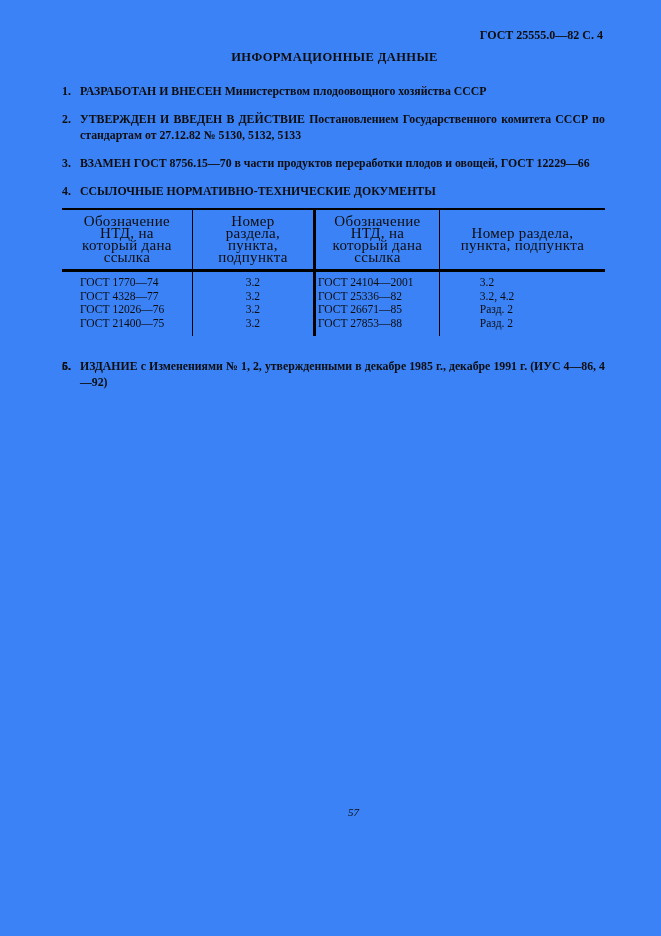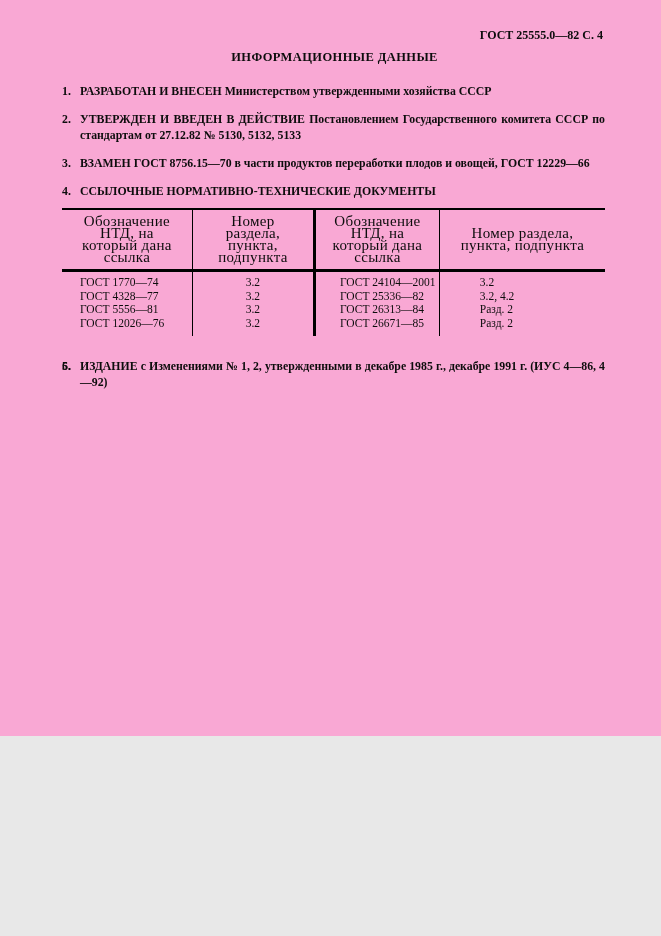--- a/index.html
+++ b/index.html
@@ -1,21 +1,21 @@
 <!DOCTYPE html>
 <html><head>
 <meta charset="utf-8">
 <style>
   html, body { margin: 0; padding: 0; background: #e8e8e8; }
   .page {
     position: relative;
     width: 661px;
-    height: 736px;
+    height: 936px;
     margin: 0 auto;
-    background: #f9a8d4;
+    background: #3b82f6;
     color: #0d0d0d;
     font-family: "Liberation Serif", "DejaVu Serif", serif;
     overflow: hidden;
   }
   .doc-header {
     position: absolute;
     top: 28px;
     right: 58px;
     font-size: 12px;
     font-weight: bold;
@@ -75,21 +75,21 @@
     line-height: 13.5px;
     padding: 0;
     vertical-align: top;
     white-space: nowrap;
   }
   .ref-table th:nth-child(2), .ref-table td:nth-child(2),
   .ref-table th:nth-child(4), .ref-table td:nth-child(4) { border-left: 1px solid #000; }
   .ref-table th:nth-child(3), .ref-table td:nth-child(3) { border-left: 3.5px solid #000; }
   .ref-table td:nth-child(1) { padding-left: 18px; margin-top: 28px; }
   .ref-table td:nth-child(2) { text-align: center; }
-  .ref-table td:nth-child(3) { padding-left: 24px; }
+  .ref-table td:nth-child(3) { padding-left: 2px; }
   .ref-table td:nth-child(4) { padding-left: 40px; }
   .ref-table tbody tr:first-child td { padding-top: 4px; }
   .ref-table tbody tr:last-child td { padding-bottom: 6px; }
   .page-number {
     position: absolute;
     top: 806px;
     left: 0;
     width: 100%;
     text-align: center;
     font-size: 11px;
@@ -103,21 +103,21 @@
 <div class="page">
 
   <div class="doc-header">ГОСТ 25555.0—82 С. 4</div>
 
   <div class="doc-title">ИНФОРМАЦИОННЫЕ ДАННЫЕ</div>
 
   <div class="content">
 
     <div class="item item-1">
       <span class="num">1.</span>
-      <span>РАЗРАБОТАН И ВНЕСЕН Министерством утвержденными хозяйства СССР</span>
+      <span>РАЗРАБОТАН И ВНЕСЕН Министерством плодоовощного хозяйства СССР</span>
     </div>
 
     <div class="item item-2">
       <span class="num">2.</span>
       <span>УТВЕРЖДЕН И ВВЕДЕН В ДЕЙСТВИЕ Постановлением Государственного комитета СССР по стандартам от 27.12.82 № 5130, 5132, 5133</span>
     </div>
 
     <div class="item item-3">
       <span class="num">3.</span>
       <span>ВЗАМЕН ГОСТ 8756.15—70 в части продуктов переработки плодов и овощей, ГОСТ 12229—66</span>
@@ -150,29 +150,29 @@
           <td>ГОСТ 24104—2001</td>
           <td>3.2</td>
         </tr>
         <tr>
           <td>ГОСТ 4328—77</td>
           <td>3.2</td>
           <td>ГОСТ 25336—82</td>
           <td>3.2, 4.2</td>
         </tr>
         <tr>
-          <td>ГОСТ 5556—81</td>
+          <td>ГОСТ 12026—76</td>
           <td>3.2</td>
-          <td>ГОСТ 26313—84</td>
+          <td>ГОСТ 26671—85</td>
           <td>Разд. 2</td>
         </tr>
         <tr>
-          <td>ГОСТ 12026—76</td>
+          <td>ГОСТ 21400—75</td>
           <td>3.2</td>
-          <td>ГОСТ 26671—85</td>
+          <td>ГОСТ 27853—88</td>
           <td>Разд. 2</td>
         </tr>
       </tbody>
     </table>
 
     <div class="item item-5">
       <span class="num">5.</span>
     </div>
 
     <div class="item item-6">

